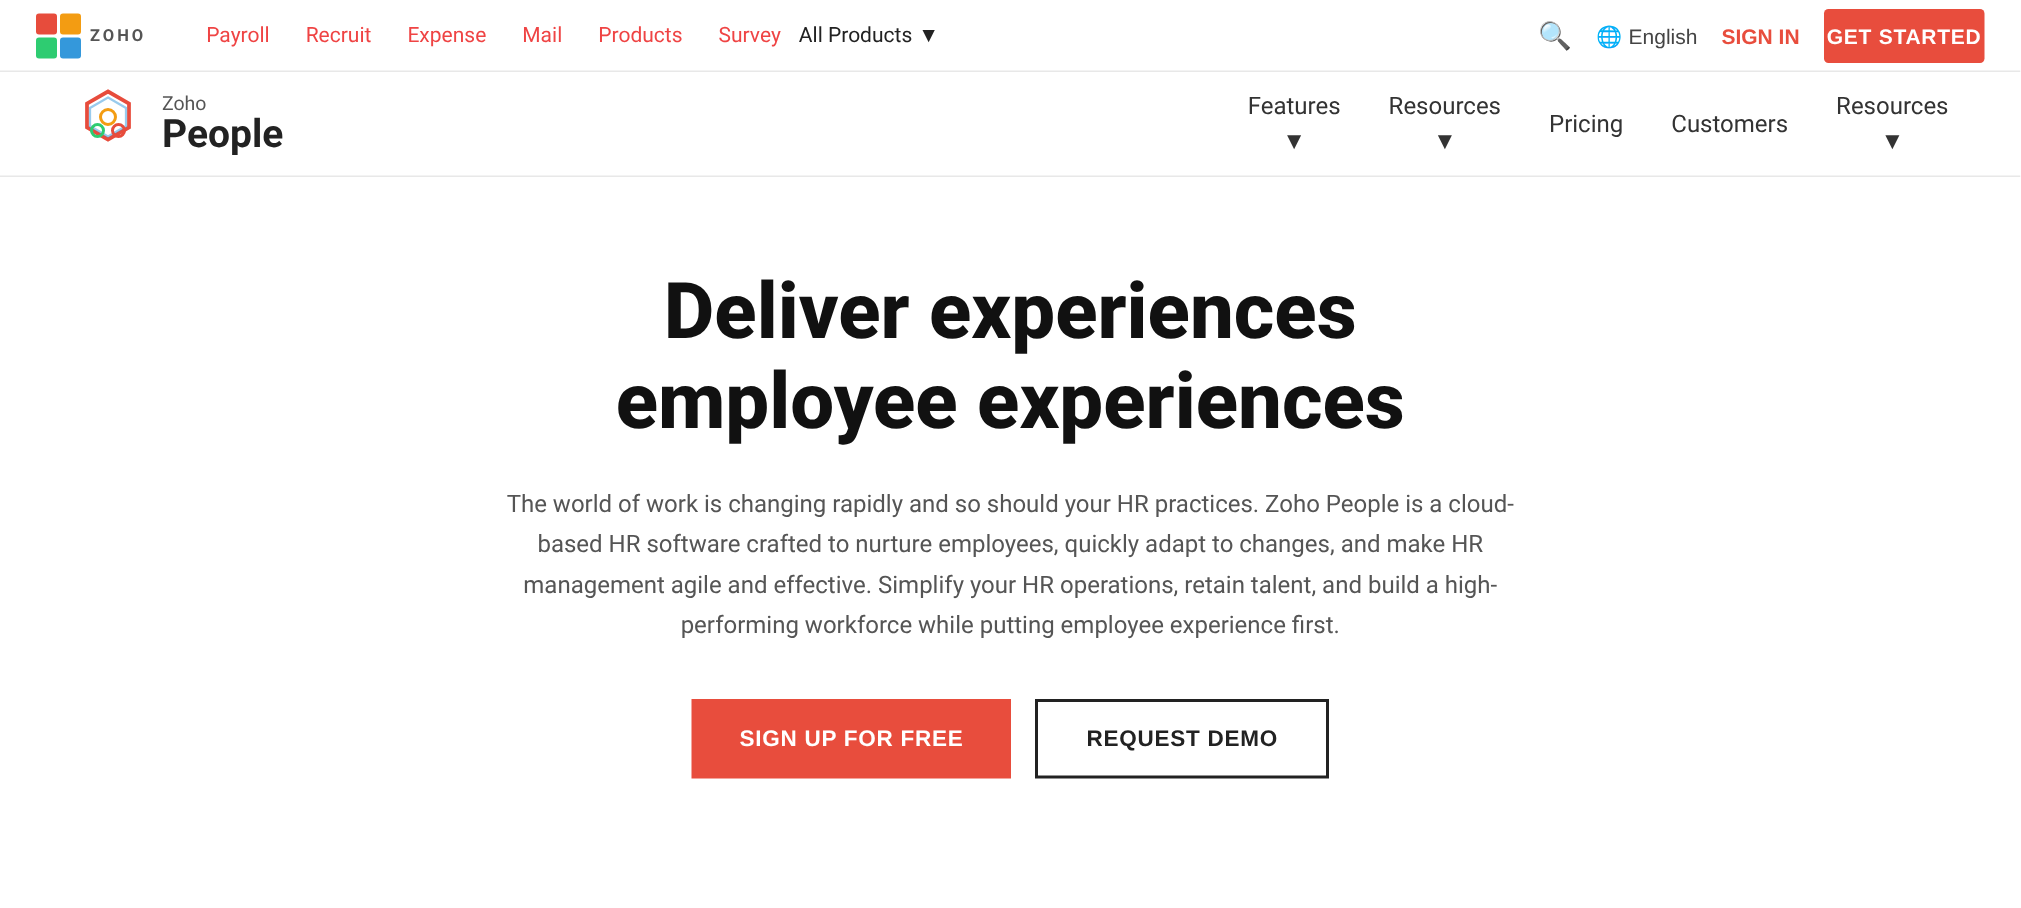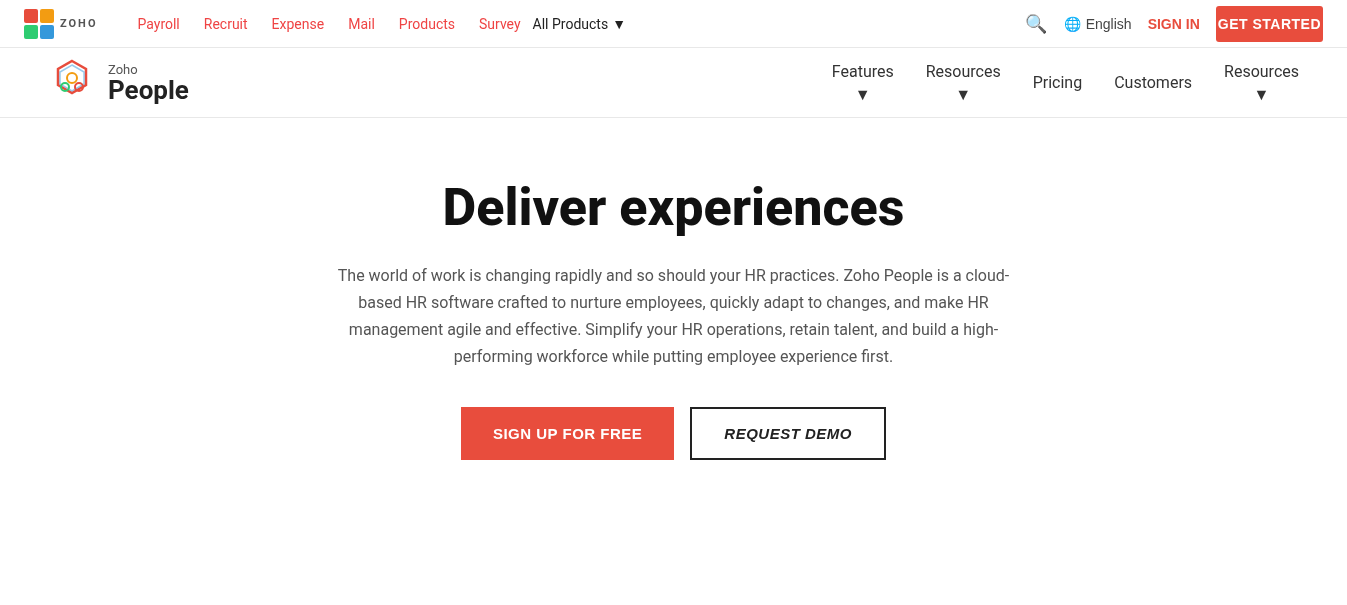--- a/index.html
+++ b/index.html
@@ -193,21 +193,20 @@
     .btn-demo {
       background: #fff;
       color: #222;
       font-size: 15px;
       font-weight: 700;
       padding: 16px 32px;
       border: 2px solid #222;
       cursor: pointer;
       letter-spacing: 0.5px;
       text-transform: uppercase;
-      font-style: italic;
     }
   </style>
 </head>
 <body>
 
 <div class="top-bar">
   <div class="top-bar-left">
     <div class="zoho-logo">
       <div class="zoho-logo-squares">
         <div class="sq sq1"></div>
@@ -274,19 +273,20 @@
     <a class="main-nav-link">
       <span>Resources</span>
       <span>▼</span>
     </a>
   </div>
 </nav>
 
 <section class="hero">
   <h1 class="hero-title">
     <span>Deliver experiences</span><br>
+    <span>employee experiences</span>
   </h1>
   <p class="hero-subtitle">The world of work is changing rapidly and so should your HR practices. Zoho People is a cloud-based HR software crafted to nurture employees, quickly adapt to changes, and make HR management agile and effective. Simplify your HR operations, retain talent, and build a high-performing workforce while putting employee experience first.</p>
   <div class="hero-buttons">
     <button class="btn-signup">SIGN UP FOR FREE</button>
     <button class="btn-demo">REQUEST DEMO</button>
   </div>
 </section>
 
 </body></html>

